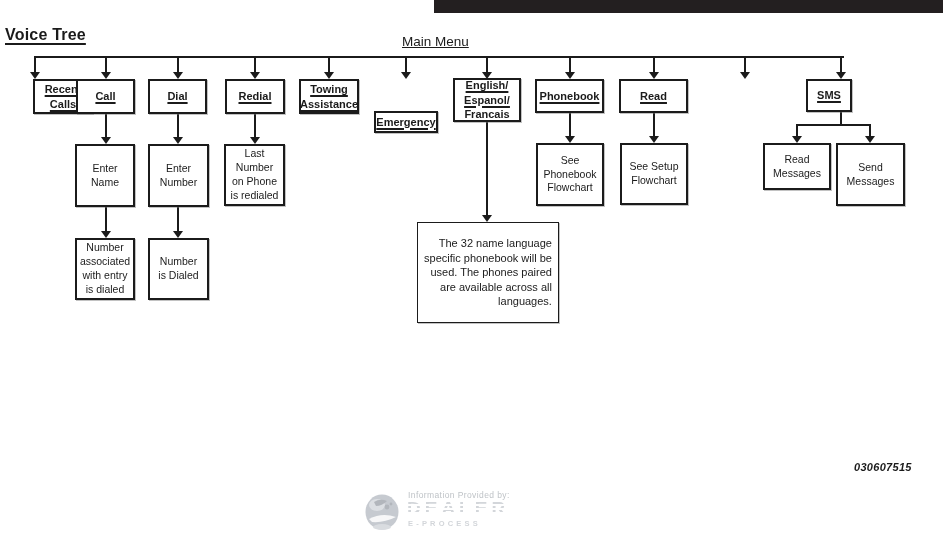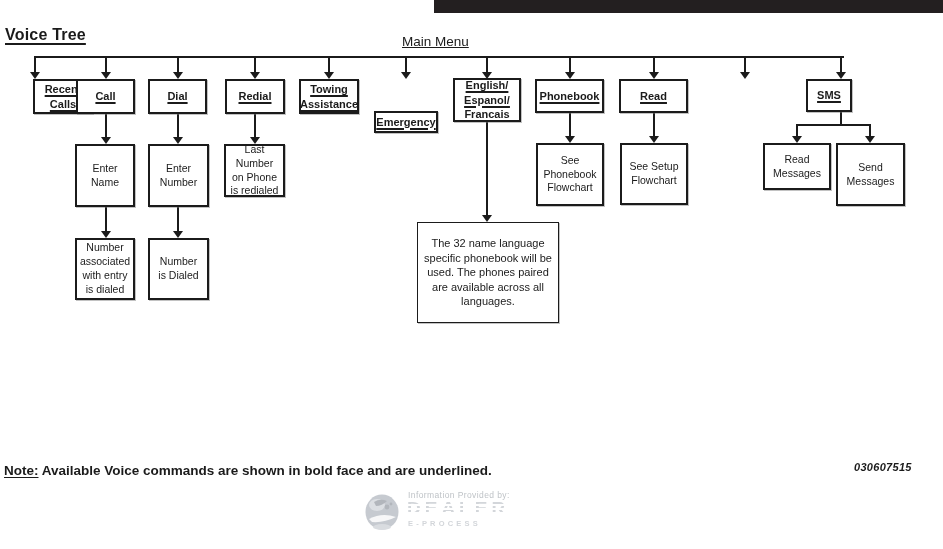--- a/index.html
+++ b/index.html
@@ -138,37 +138,37 @@
     </div>
 
   <div class="node" style="left:75px;top:144px;width:60px;height:63px;">
       <span>Enter
 Name</span>
     </div>
   <div class="node" style="left:148px;top:144px;width:61px;height:63px;">
       <span>Enter
 Number</span>
     </div>
-  <div class="node" style="left:224px;top:144px;width:61px;height:53px;">
+  <div class="node" style="left:224px;top:144px;width:61px;height:62px;">
       <span>Last
 Number
 on Phone
 is redialed</span>
     </div>
   <div class="node" style="left:75px;top:238px;width:60px;height:62px;">
       <span>Number
 associated
 with entry
 is dialed</span>
     </div>
   <div class="node" style="left:148px;top:238px;width:61px;height:62px;">
       <span>Number
 is Dialed</span>
     </div>
-  <div class="node lang-note" style="left:417px;top:222px;width:142px;height:101px;">
+  <div class="node lang-note" style="left:417px;top:222px;width:142px;height:101px;text-align:right;">
       <span>The 32 name language
 specific phonebook will be
 used. The phones paired
 are available across all
 languages.</span>
     </div>
   <div class="node" style="left:536px;top:143px;width:68px;height:63px;">
       <span>See
 Phonebook
 Flowchart</span>
@@ -179,21 +179,20 @@
     </div>
   <div class="node" style="left:763px;top:143px;width:68px;height:47px;">
       <span>Read
 Messages</span>
     </div>
   <div class="node" style="left:836px;top:143px;width:69px;height:63px;">
       <span>Send
 Messages</span>
     </div>
 
-  <div class="footer-note"><span class="nlabel">Note:</span> <span>Available Voice commands are shown in bold face and are underlined.</span></div>
   <div class="doc-number">030607515</div>
 
   <div class="wm">
     <svg class="wm-globe" width="36" height="38" viewBox="0 0 36 38">
       <ellipse cx="18" cy="18" rx="16.5" ry="17.5" fill="#c6cad0"></ellipse>
       <ellipse cx="13" cy="11" rx="8" ry="6" fill="#dcdfe3"></ellipse>
       <path d="M5 25 Q18 18 32 23 Q20 29 8 28 Z" fill="#ffffff" opacity="0.85"></path>
       <path d="M10 8 Q16 4 23 7 Q18 12 12 12 Z" fill="#b2b6bc"></path>
       <circle cx="23" cy="13" r="2.4" fill="#b2b6bc"></circle>
       <circle cx="27" cy="10" r="1.4" fill="#b2b6bc"></circle>

